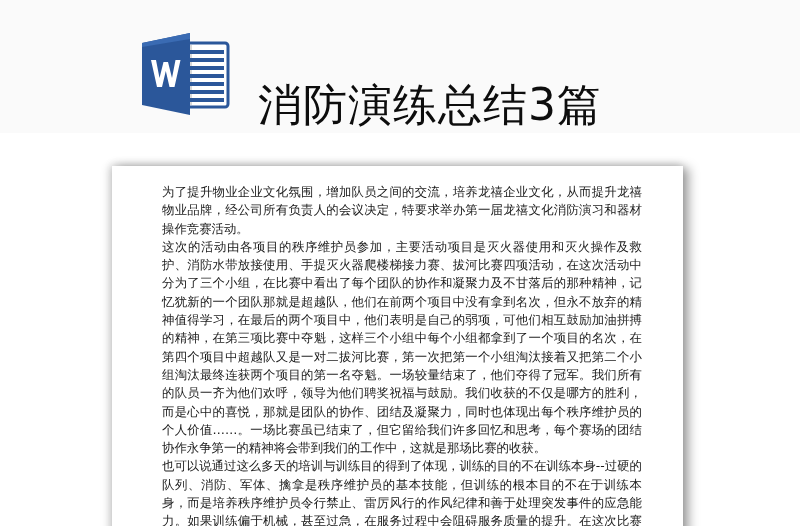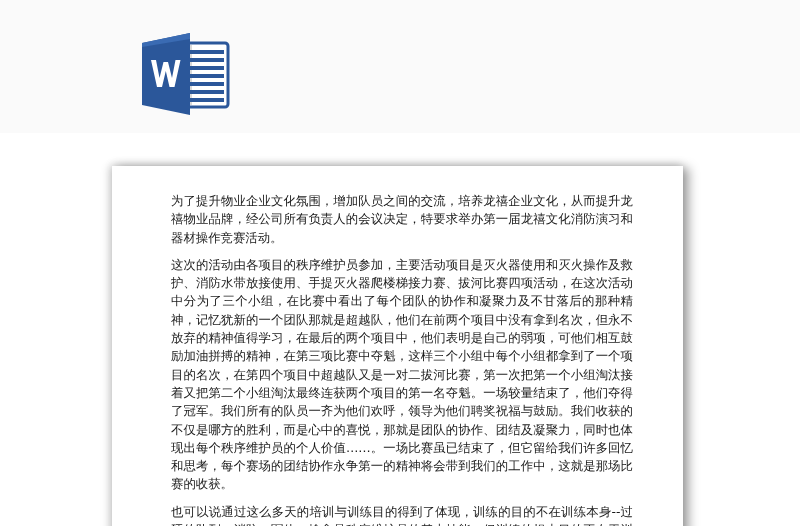--- a/index.html
+++ b/index.html
@@ -54,21 +54,21 @@
     .page-body {
       position: absolute;
       left: 50px;
       top: 17px;
       width: 480px;
       font-size: 12.4px;
       line-height: 18.3px;
       color: #1a1a1a;
     }
     .para {
-      margin: 9px;
+      margin: 0;
       text-align: justify;
     }
   </style>
 </head>
 <body>
 
 <div class="canvas">
   <div class="header-band"></div>
 
   <div class="word-icon">
@@ -86,20 +86,21 @@
         <rect x="48" y="65" width="36" height="4"></rect>
       </g>
 
       <path d="M2 10 L50 0 L50 82 L2 72 Z" fill="#2b579a"></path>
       <path d="M2 10 L50 0 L50 6 L2 14 Z" fill="#3a6bb3"></path>
 
       <path d="M11 27 L16 27 L19.5 45 L23.5 29 L28 29 L32 45 L35.5 27 L40.5 27 L34.5 54 L29.5 54 L25.8 38 L22 54 L17 54 Z" fill="#ffffff"></path>
     </svg>
   </div>
 
+  <h1 class="doc-title">消防演练总结3篇</h1>
 
   <div class="page">
     <div class="page-body">
       <p class="para">为了提升物业企业文化氛围，增加队员之间的交流，培养龙禧企业文化，从而提升龙禧物业品牌，经公司所有负责人的会议决定，特要求举办第一届龙禧文化消防演习和器材操作竞赛活动。</p>
       <p class="para">这次的活动由各项目的秩序维护员参加，主要活动项目是灭火器使用和灭火操作及救护、消防水带放接使用、手提灭火器爬楼梯接力赛、拔河比赛四项活动，在这次活动中分为了三个小组，在比赛中看出了每个团队的协作和凝聚力及不甘落后的那种精神，记忆犹新的一个团队那就是超越队，他们在前两个项目中没有拿到名次，但永不放弃的精神值得学习，在最后的两个项目中，他们表明是自己的弱项，可他们相互鼓励加油拼搏的精神，在第三项比赛中夺魁，这样三个小组中每个小组都拿到了一个项目的名次，在第四个项目中超越队又是一对二拔河比赛，第一次把第一个小组淘汰接着又把第二个小组淘汰最终连获两个项目的第一名夺魁。一场较量结束了，他们夺得了冠军。我们所有的队员一齐为他们欢呼，领导为他们聘奖祝福与鼓励。我们收获的不仅是哪方的胜利，而是心中的喜悦，那就是团队的协作、团结及凝聚力，同时也体现出每个秩序维护员的个人价值……。一场比赛虽已结束了，但它留给我们许多回忆和思考，每个赛场的团结协作永争第一的精神将会带到我们的工作中，这就是那场比赛的收获。</p>
       <p class="para">也可以说通过这么多天的培训与训练目的得到了体现，训练的目的不在训练本身--过硬的队列、消防、军体、擒拿是秩序维护员的基本技能，但训练的根本目的不在于训练本身，而是培养秩序维护员令行禁止、雷厉风行的作风纪律和善于处理突发事件的应急能力。如果训练偏于机械，甚至过急，在服务过程中会阻碍服务质量的提升。在这次比赛中由此也显示了团</p>
     </div>
   </div>
 </div>
 

